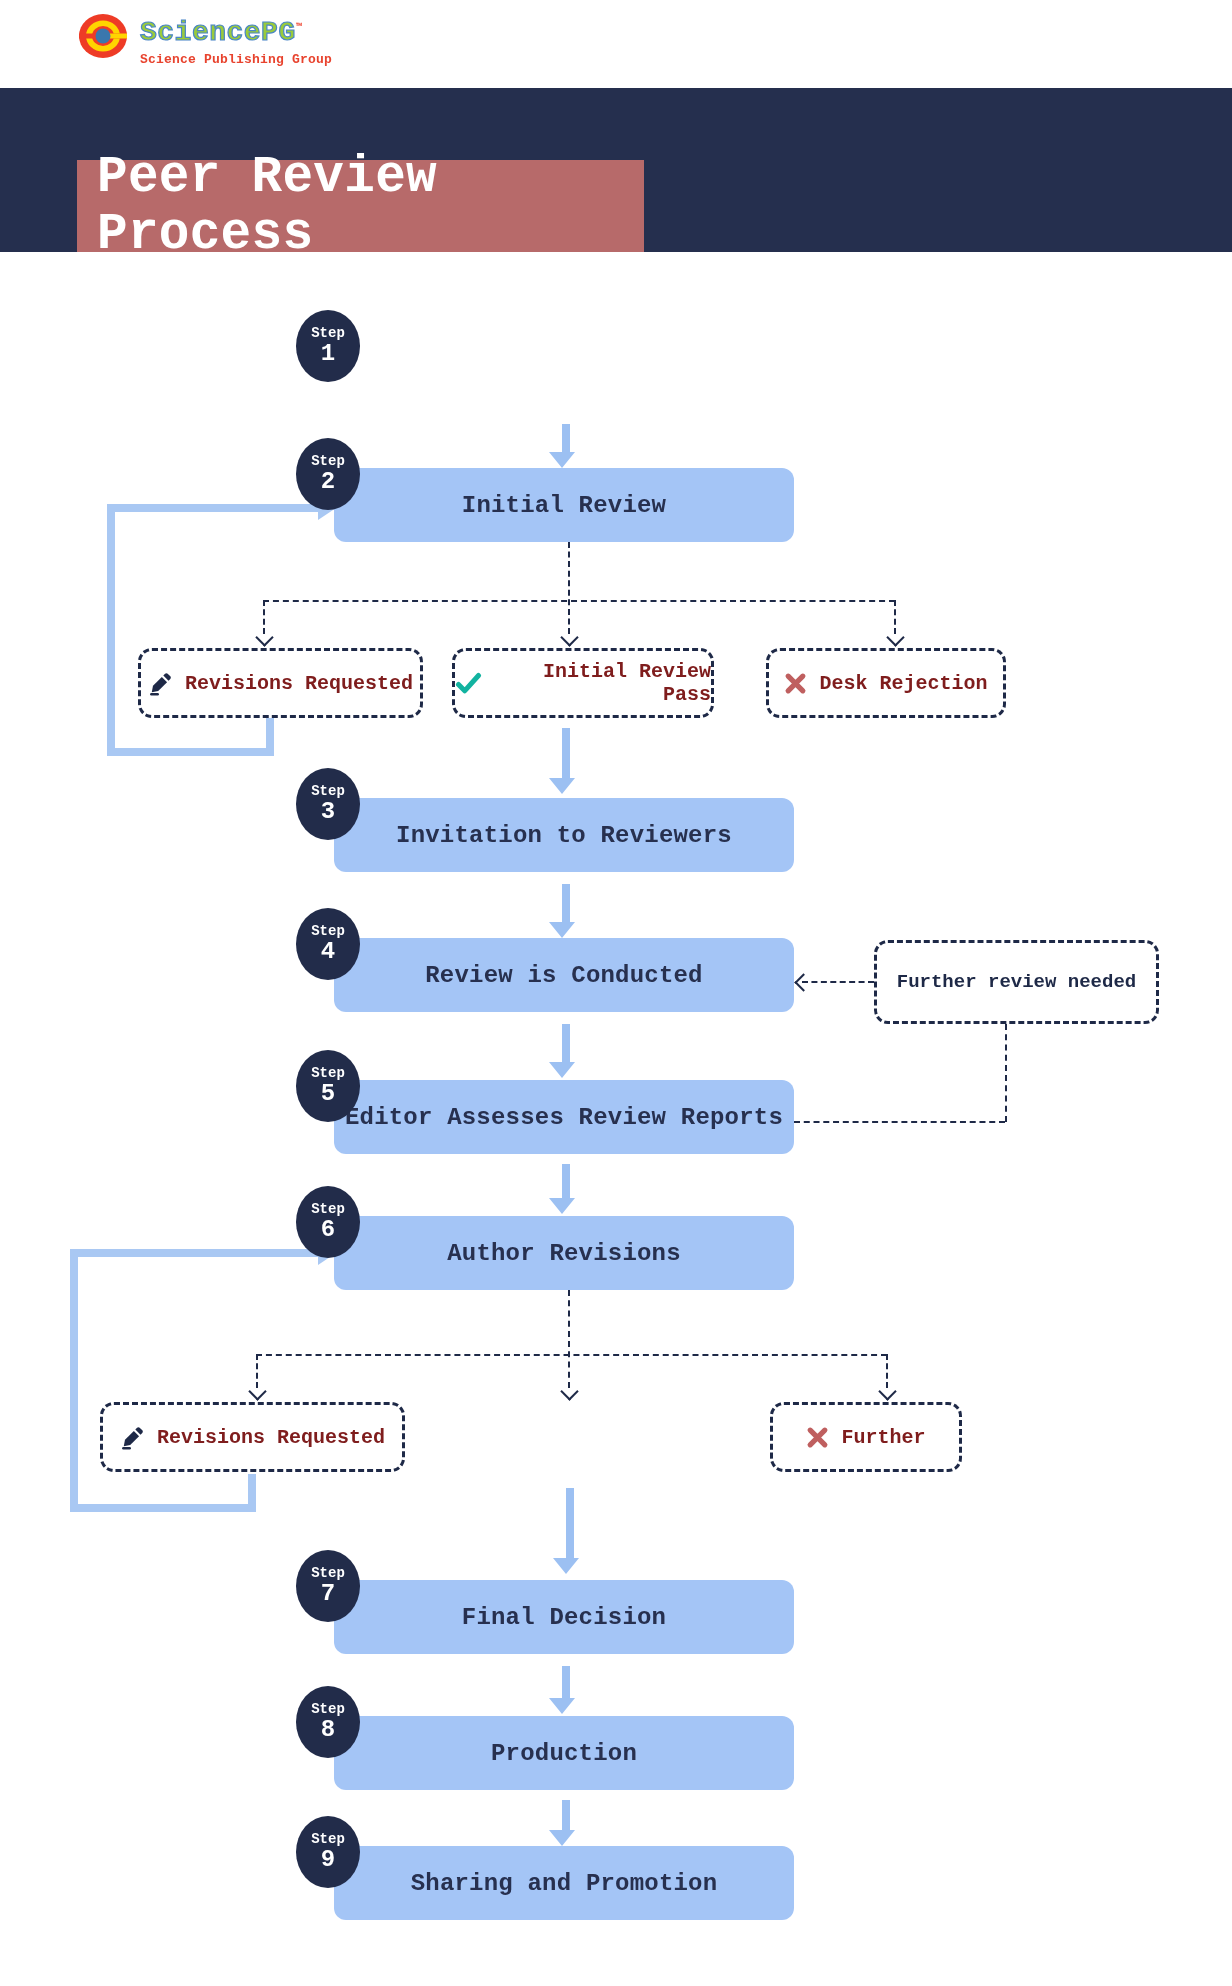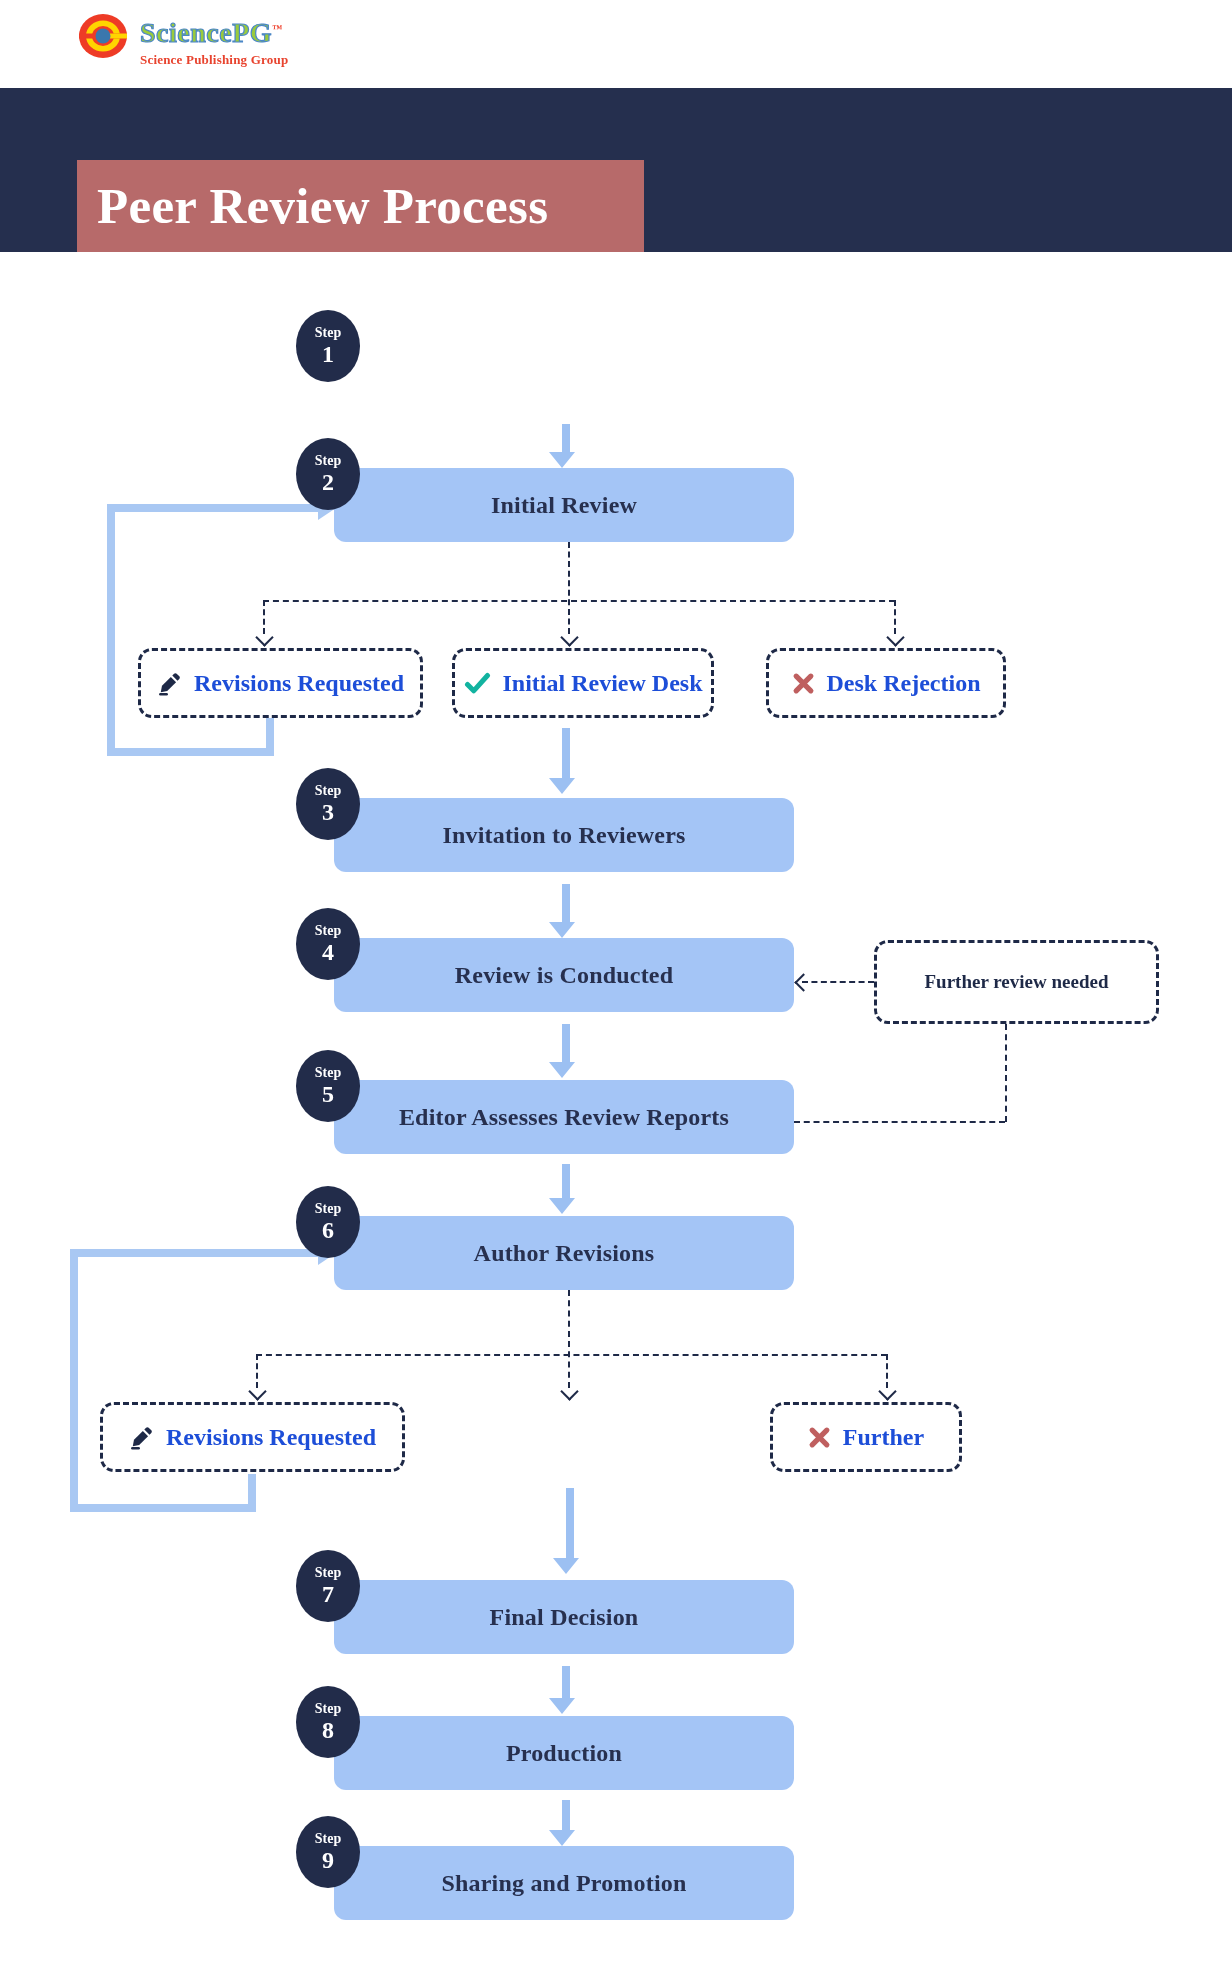--- a/index.html
+++ b/index.html
@@ -1,18 +1,18 @@
 <!DOCTYPE html>
 <html><head>
 <meta charset="utf-8">
 <style>
   html,body{margin:0;padding:0;background:#fff;}
   .canvas{
     position:relative;width:1232px;height:1986px;background:#ffffff;overflow:hidden;
-    font-family:Liberation Serif, serif;
+    font-family:Liberation Mono, monospace;
   }
   
   .header-band{position:absolute;left:0;top:0;width:1232px;height:88px;background:#ffffff;}
   .logo-wrap{position:absolute;left:78px;top:12px;height:70px;display:flex;align-items:center;}
   .logo-mark{position:absolute;left:0;top:1px;}
   .logo-texts{position:absolute;left:62px;top:6px;width:230px;}
   .brand-name{
     font-size:28px;font-weight:800;letter-spacing:.5px;color:#9acb3c;
     -webkit-text-stroke:1.2px #4a86c8;text-stroke:1.2px #4a86c8;line-height:1.1;
   }
@@ -54,21 +54,21 @@
   .dash-h{position:absolute;height:0;border-top:2px dashed #1e2947;z-index:1;}
   .chev{position:absolute;width:11px;height:11px;border-style:solid;border-color:#1e2947;
         border-width:0 0 2.5px 2.5px;z-index:1;}
   .chev-down{transform:rotate(-45deg);}
   .chev-left{transform:rotate(45deg);}
   
   .outcome{
     position:absolute;height:70px;border:3px dashed #1e2947;border-radius:14px;background:#ffffff;
     display:flex;align-items:center;justify-content:center;gap:12px;z-index:2;box-sizing:border-box;
   }
-  .outcome .olbl{font-weight:bold;font-size:24px;color:#1d4ed8;}
+  .outcome .olbl{font-weight:bold;font-size:20px;color:#7f1d1d;text-align:right;}
   .side-note{
     position:absolute;left:874px;top:940px;width:285px;height:84px;border:3px dashed #1e2947;
     border-radius:14px;background:#ffffff;display:flex;align-items:center;justify-content:center;
     z-index:2;box-sizing:border-box;
   }
   .side-note .olbl{font-weight:bold;font-size:19px;color:#1e2947;}
   .icon{display:flex;align-items:center;}
 </style>
 </head>
 <body>
@@ -235,21 +235,21 @@
     </span>
     <span class="olbl">Revisions Requested</span>
   </div>
 
   <div class="outcome" style="left:452px;top:648px;width:262px;">
     <span class="icon">
       <svg width="27" height="24" viewBox="0 0 27 24">
         <path d="M3.5 13.5l6.2 6.3L23.5 4.5" fill="none" stroke="#12b3a0" stroke-width="5" stroke-linecap="round" stroke-linejoin="round"></path>
       </svg>
     </span>
-    <span class="olbl">Initial Review Desk</span>
+    <span class="olbl">Initial Review Pass</span>
   </div>
 
   <div class="outcome" style="left:766px;top:648px;width:240px;">
     <span class="icon">
       <svg width="23" height="23" viewBox="0 0 22 22">
         <path d="M4 4l14 14M18 4L4 18" stroke="#bf5f5f" stroke-width="5" stroke-linecap="round"></path>
       </svg>
     </span>
     <span class="olbl">Desk Rejection</span>
   </div>

